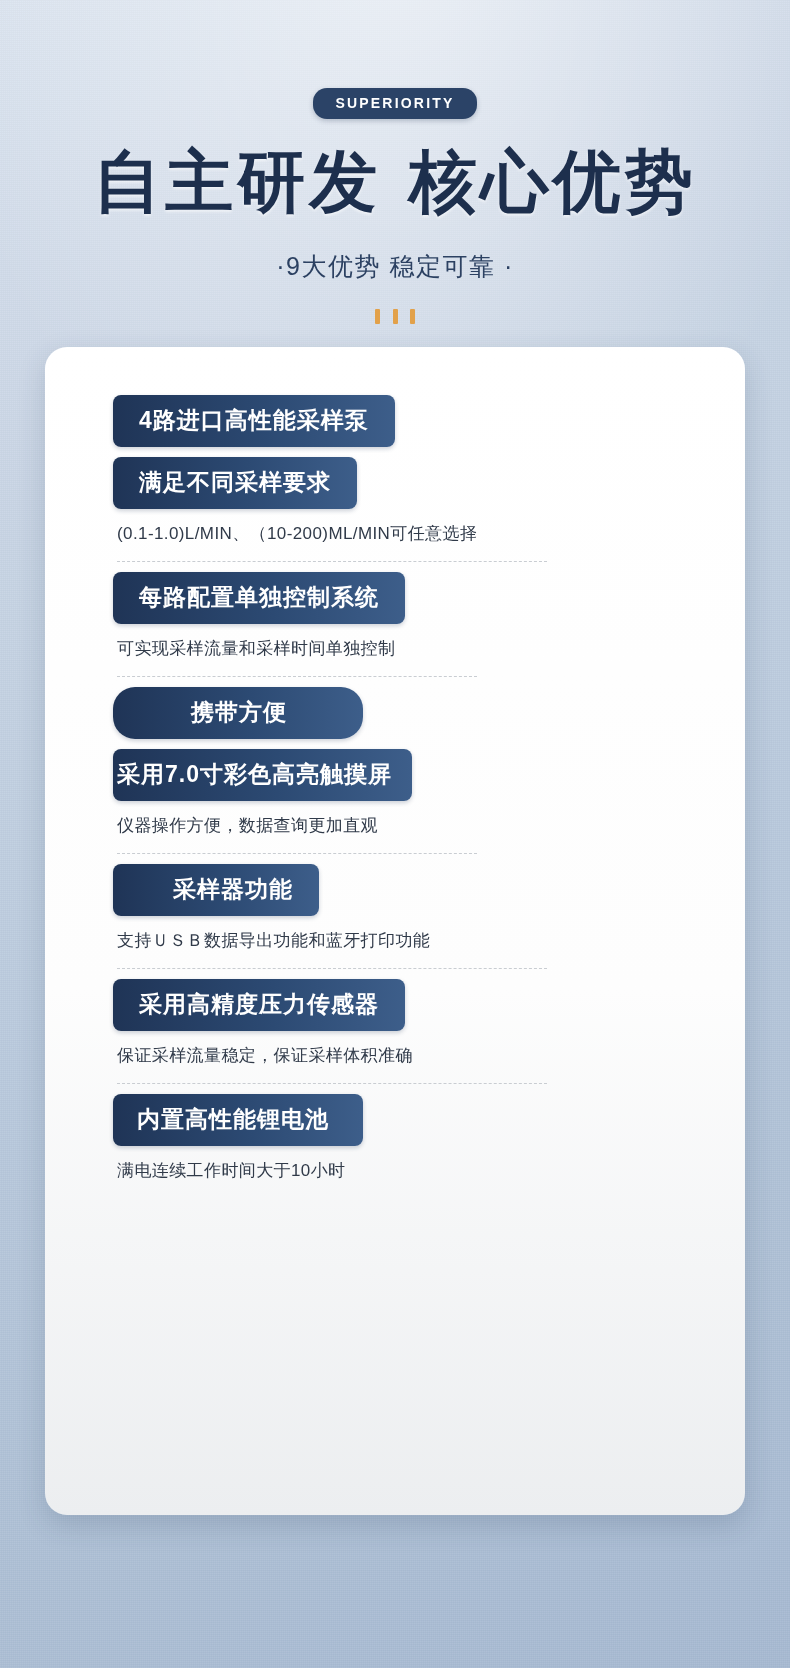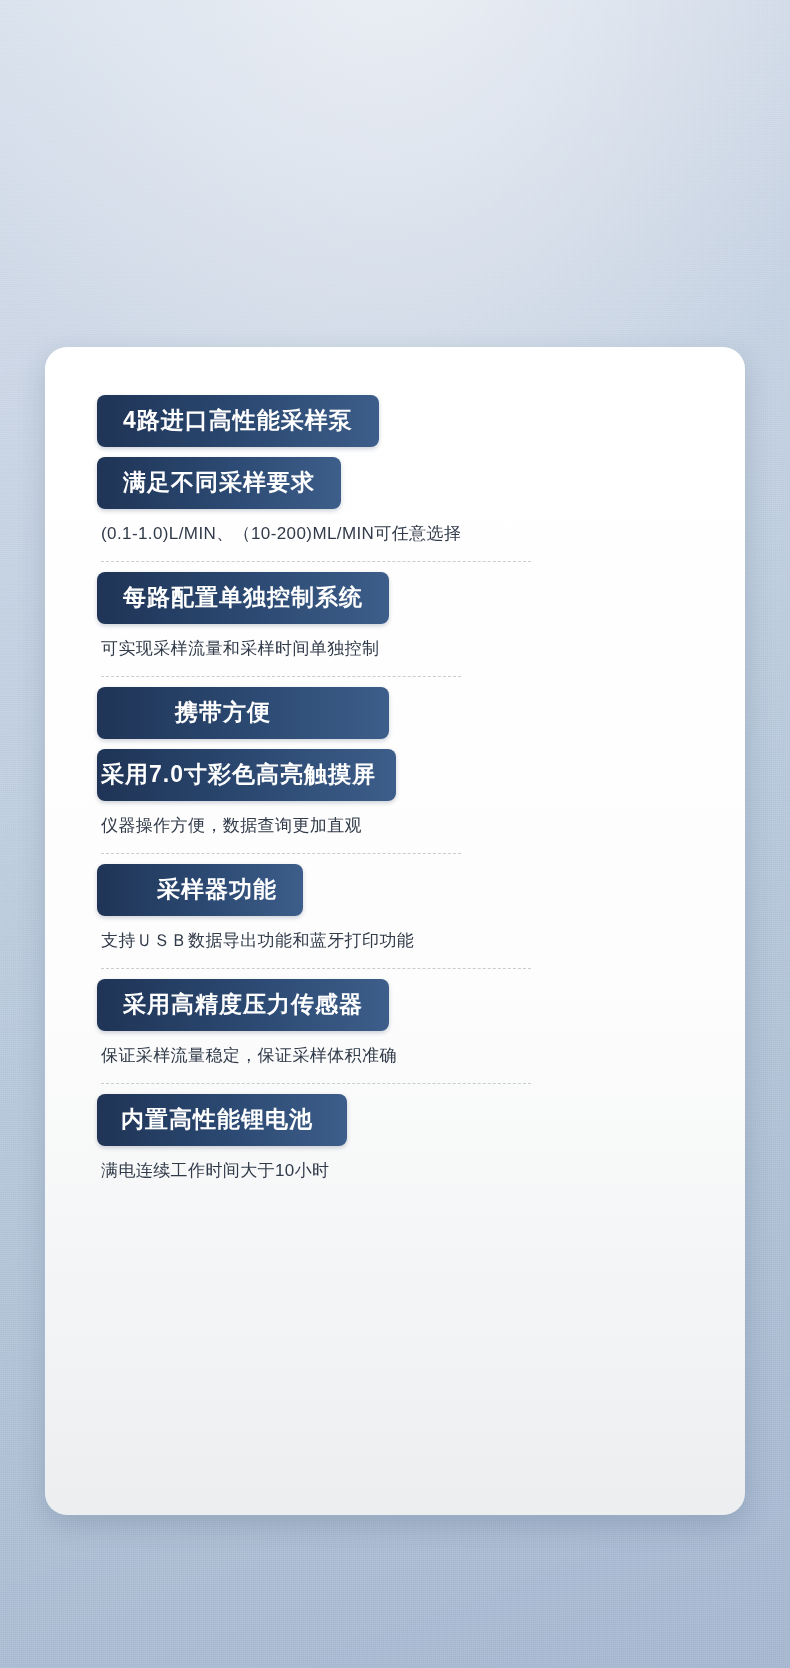--- a/index.html
+++ b/index.html
@@ -96,20 +96,21 @@
     height: 1168px;
     background: linear-gradient(180deg, #ffffff 0%, #fdfdfd 55%, #eceef0 100%);
     border-radius: 22px;
     box-shadow: 0 10px 28px rgba(40,60,90,0.18);
     box-sizing: border-box;
     padding: 48px 52px 34px;
   }
 
   .feature {
     margin-bottom: 10px;
+    margin-left: 16px;
   }
   .feature:last-child { margin-bottom: 0; }
 
   .feat-head {
     display: inline-block;
     background: linear-gradient(90deg, #1f3456 0%, #2c4a73 55%, #3d5e8a 100%);
     color: #ffffff;
     font-size: 23px;
     font-weight: bold;
     letter-spacing: 1px;
@@ -137,39 +138,49 @@
   .feat-desc.w-mid  { width: 360px; }
   .feat-desc.w-short{ width: 250px; }
 </style>
 </head>
 <body>
 
 <div class="page">
   <div class="bg-texture"></div>
   <div class="bg-sheen"></div>
 
+  <header class="hero">
+    <div class="badge">SUPERIORITY</div>
+    <h1 class="hero-title">自主研发  核心优势</h1>
+    <p class="hero-sub">·9大优势  稳定可靠 ·</p>
+    <div class="hero-dashes">
+      <span></span>
+      <span></span>
+      <span></span>
+    </div>
+  </header>
 
   <section class="card">
 
     <div class="feature">
       <div class="feat-head">4路进口高性能采样泵</div>
     </div>
 
     <div class="feature">
       <div class="feat-head">满足不同采样要求</div>
       <div class="feat-desc w-long">(0.1-1.0)L/MIN、（10-200)ML/MIN可任意选择</div>
     </div>
 
     <div class="feature">
       <div class="feat-head">每路配置单独控制系统</div>
       <div class="feat-desc w-mid">可实现采样流量和采样时间单独控制</div>
     </div>
 
     <div class="feature">
-      <div class="feat-head wide" style="padding-left:78px;padding-right:118px;">携带方便</div>
+      <div class="feat-head wide" style="padding-left:78px;padding-right:76px;border-radius:22px;">携带方便</div>
     </div>
 
     <div class="feature">
       <div class="feat-head wide">采用7.0寸彩色高亮触摸屏</div>
       <div class="feat-desc w-mid">仪器操作方便，数据查询更加直观</div>
     </div>
 
     <div class="feature">
       <div class="feat-head" style="padding-left:60px;">采样器功能</div>
       <div class="feat-desc w-long">支持ＵＳＢ数据导出功能和蓝牙打印功能</div>

